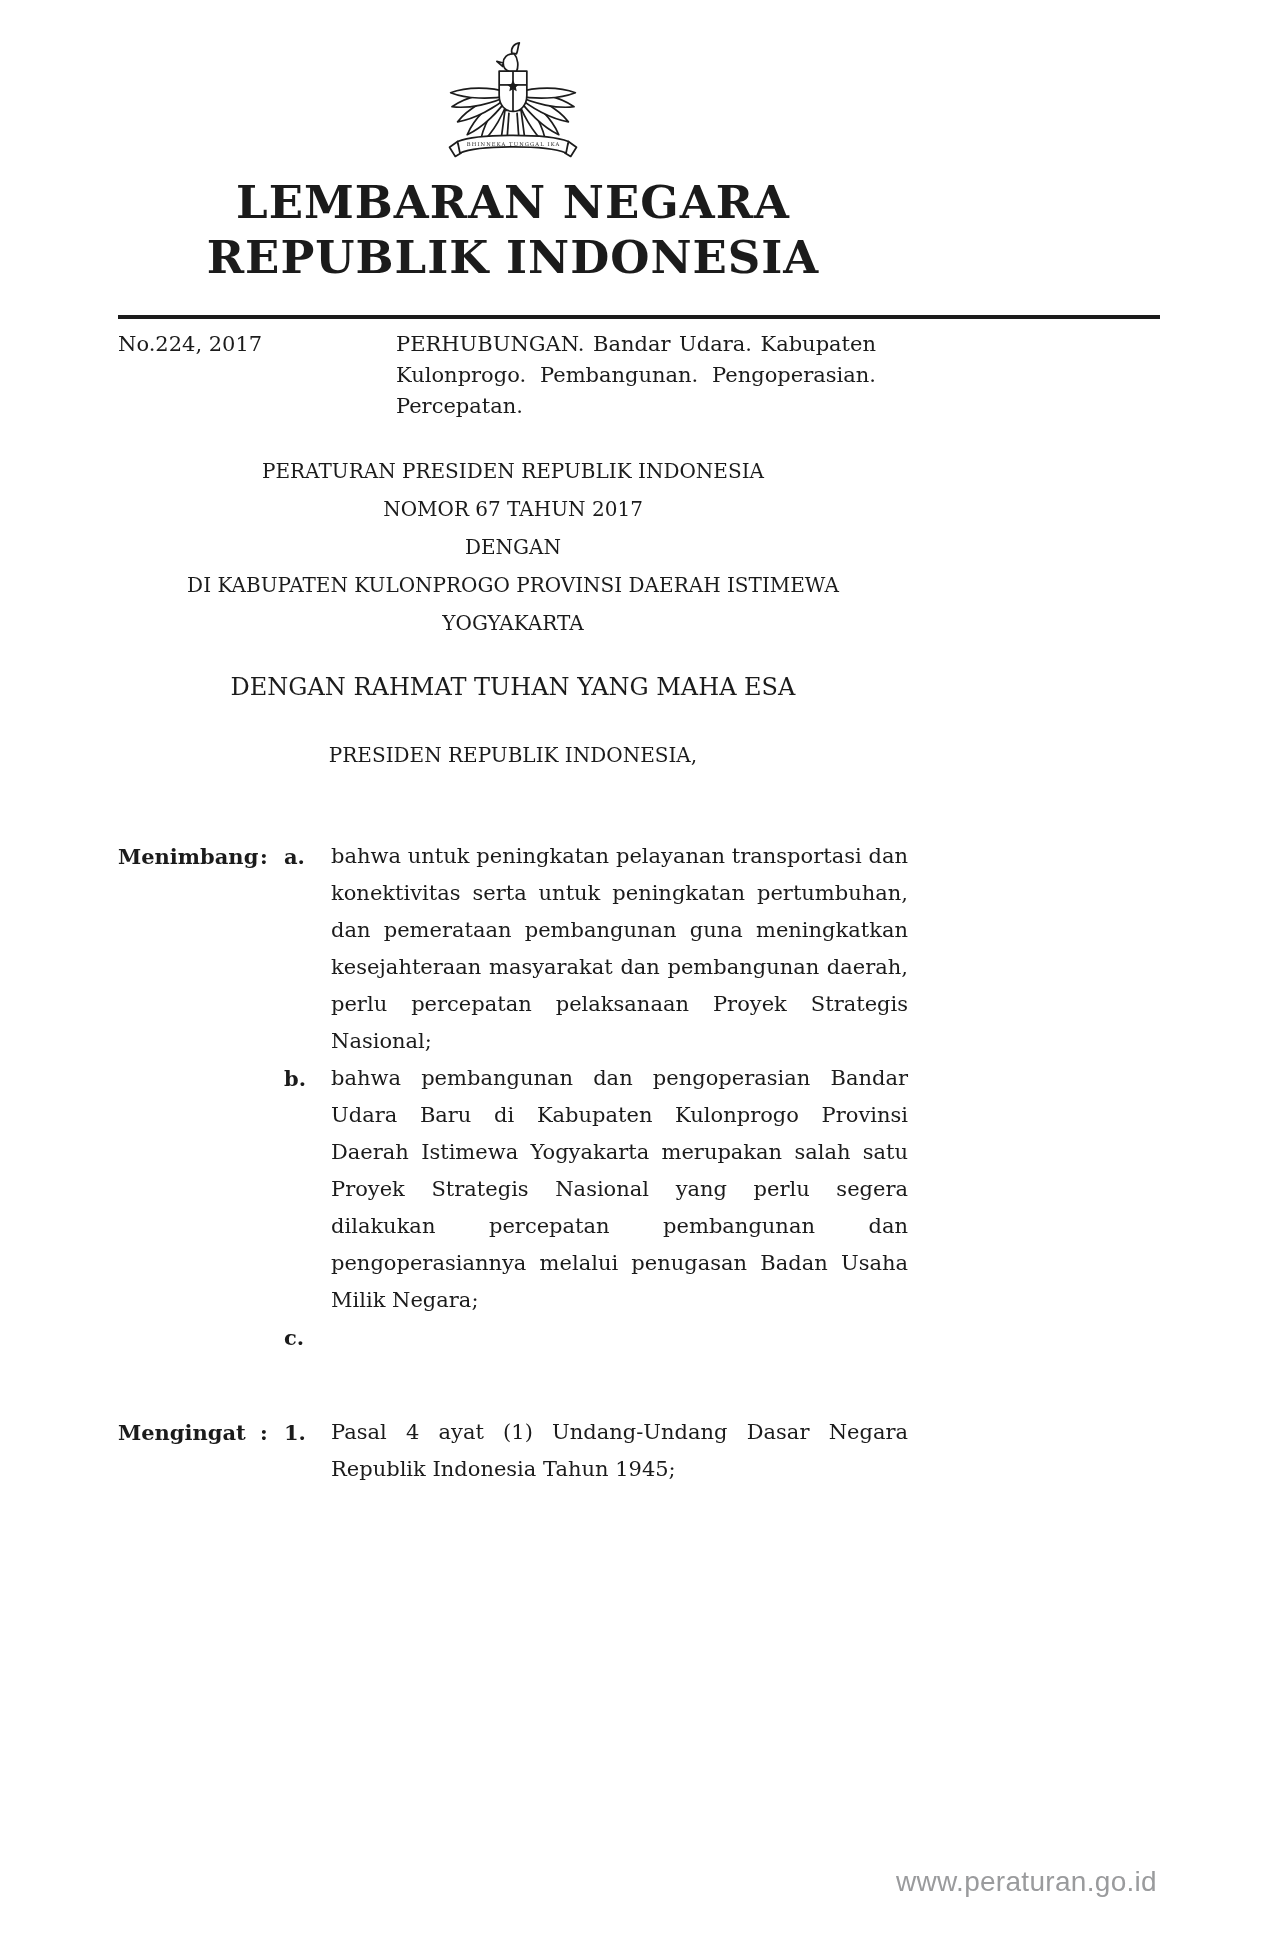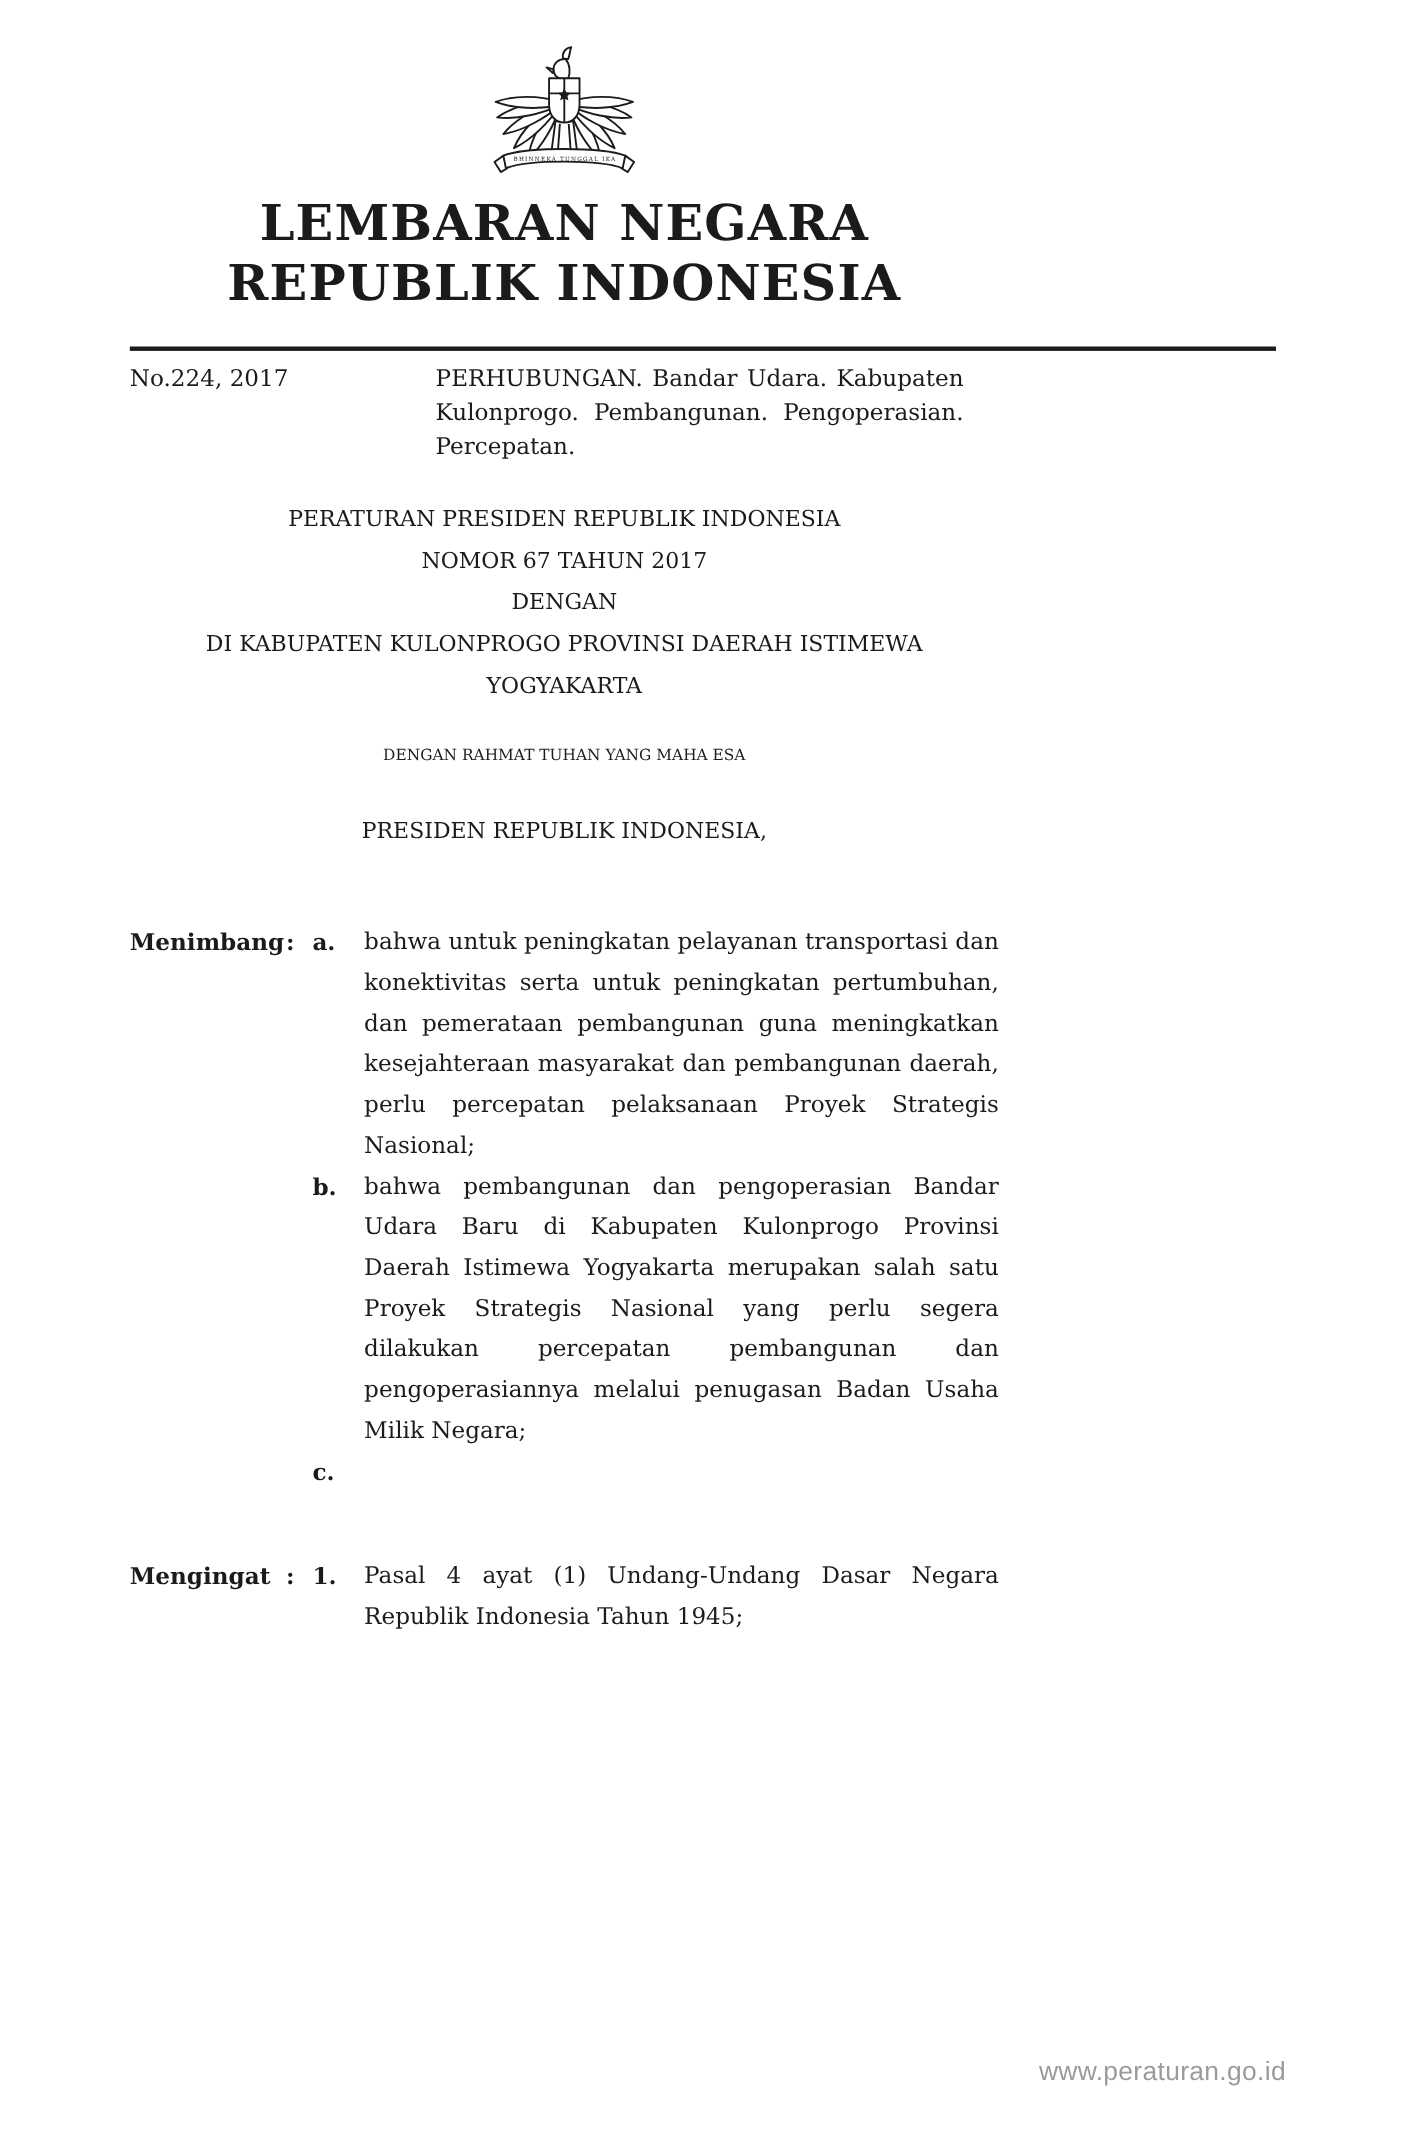--- a/index.html
+++ b/index.html
@@ -46,37 +46,37 @@
   .meta .num { width: 234px; flex: none; }
   .meta .subject { width: 480px; text-align: justify; }
 
   .tblock {
     width: 790px;
     margin-top: 30px;
     text-align: center;
     font-size: 20px;
     line-height: 38px;
   }
-  .invocation { width: 790px; margin-top: 26px; text-align: center; font-size: 14px; line-height: 38px; }
+  .invocation { width: 790px; margin-top: 26px; text-align: center; font-size: 24px; line-height: 38px; }
   .issuer     { width: 790px; margin-top: 30px; text-align: center; font-size: 20px; line-height: 38px; }
 
   .clause { margin-top: 64px; font-size: 21px; line-height: 37px; }
   .clause.second { margin-top: 58px; }
   .clause .row {
     display: grid;
     grid-template-columns: 142px 24px 47px 577px;
   }
   .clause .label, .clause .sep, .clause .marker { white-space: nowrap; font-weight: bold; }
   .clause .text { margin: 0; text-align: justify; }
 
   .watermark {
     position: absolute;
-    right: 106px; bottom: 52px;
+    right: 118px; bottom: 52px;
     font-family: "Liberation Sans", "DejaVu Sans", sans-serif;
-    font-size: 24px;
+    font-size: 28px;
     color: #9a9b9d;
     letter-spacing: 0.3px;
   }
 </style>
 </head>
 <body>
 
 <div class="page">
 
   <div class="emblem-wrap">

